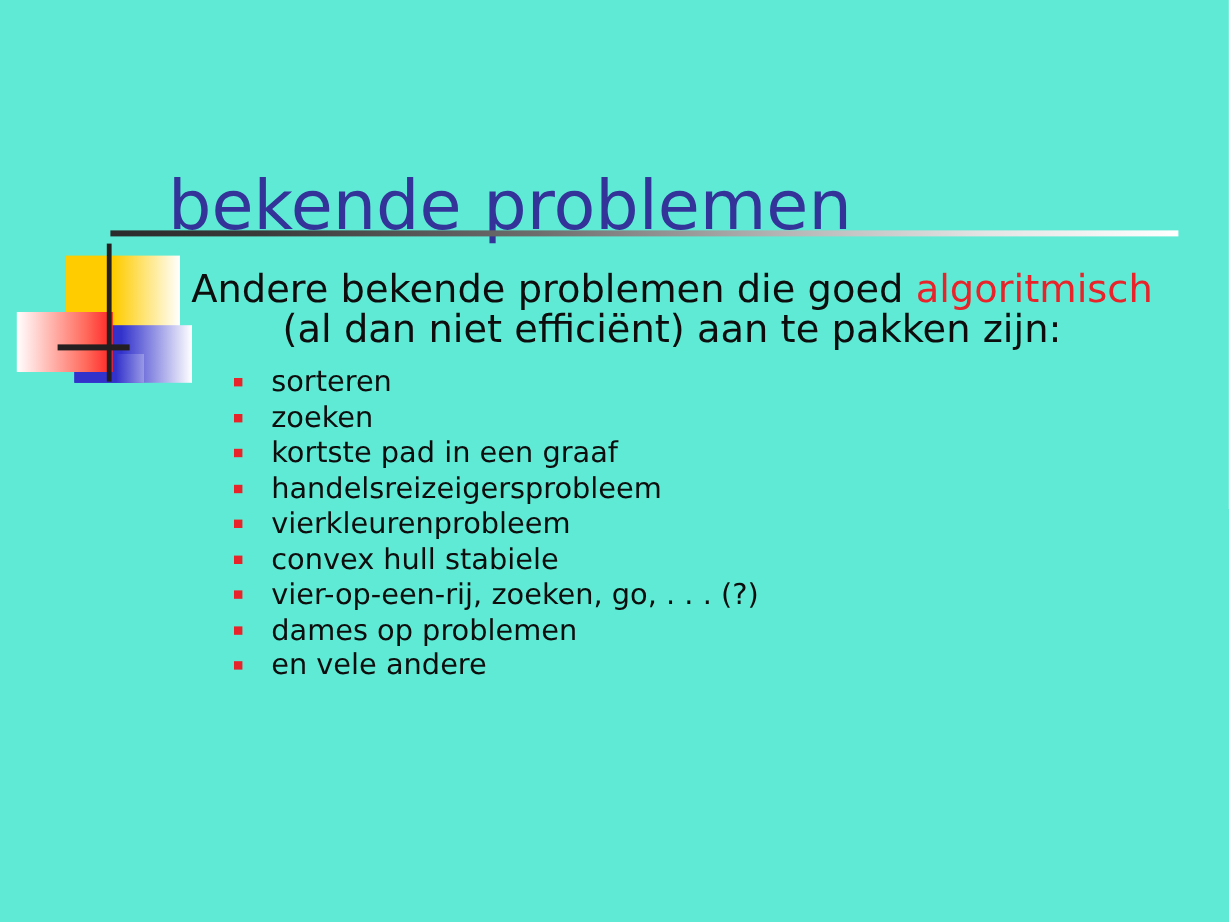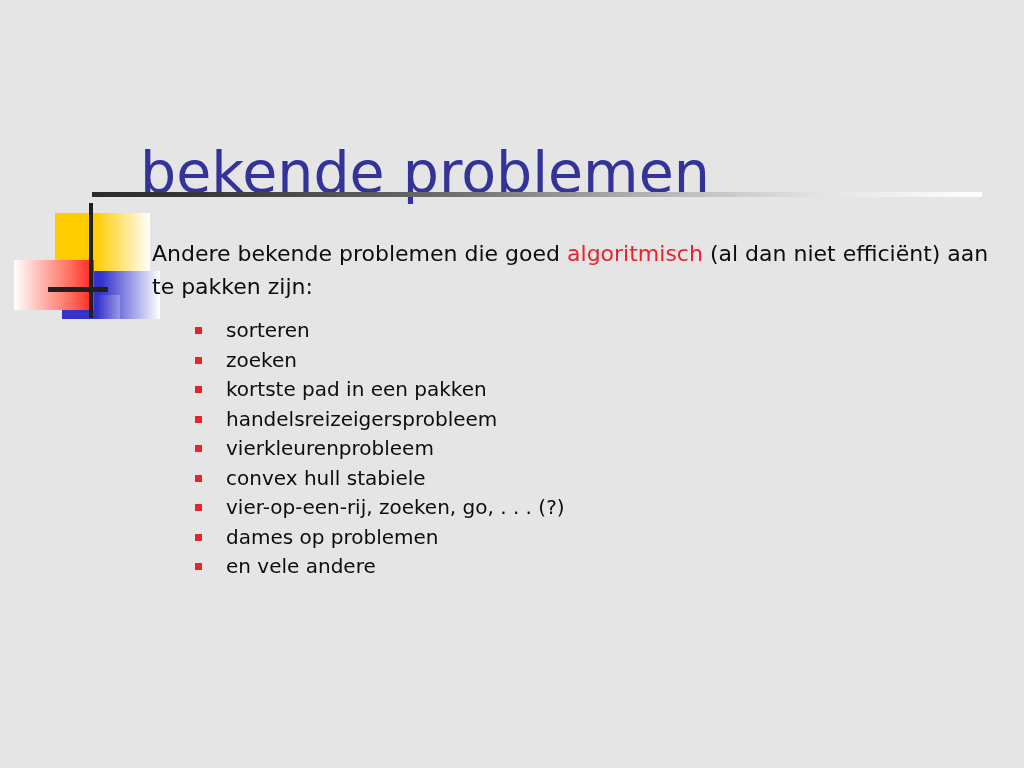--- a/index.html
+++ b/index.html
@@ -12,21 +12,21 @@
     height: 768px;
     position: relative;
     overflow: hidden;
     font-family: "DejaVu Sans", sans-serif;
   }
 
   
   #slide {
     position: absolute;
     inset: 0;
-    background: #e5e5e5;
+    background: #5eead4;
     text-decoration: underline;
   }
 
   
   #logo-mark {
     position: absolute;
     left: 0;
     top: 95px;
     width: 200px;
     height: 145px;
@@ -110,40 +110,41 @@
   }
 
   
   #body-block {
     position: absolute;
     left: 140px;
     top: 225px;
     width: 850px;
   }
   #lead-para {
-    font-size: 22px;
+    font-size: 32px;
     line-height: 33px;
     color: #0d0d0d;
-    margin: 12px;
+    margin: 0;
     width: 840px;
+    text-align: center;
   }
   #lead-para .hl {
     color: #e8232a;
   }
 
   
   #bullet-list {
     list-style: none;
     margin: 13px 0 0 0;
     padding: 0;
   }
   #bullet-list li {
     position: relative;
     padding-left: 86px;
-    font-size: 20px;
+    font-size: 24px;
     line-height: 29.5px;
     color: #0d0d0d;
     white-space: nowrap;
   }
   #bullet-list li .bullet-sq {
     position: absolute;
     left: 55px;
     top: 11px;
     width: 7px;
     height: 7px;
@@ -168,21 +169,21 @@
 
   <div id="title-rule"></div>
 
   <div id="body-block">
 
     <p id="lead-para"><span>Andere bekende problemen die goed </span><span class="hl">algoritmisch</span><span> (al dan niet efficiënt) aan te pakken zijn:</span></p>
 
     <ul id="bullet-list">
         <li><span class="bullet-sq"></span><span>sorteren</span></li>
         <li><span class="bullet-sq"></span><span>zoeken</span></li>
-        <li><span class="bullet-sq"></span><span>kortste pad in een pakken</span></li>
+        <li><span class="bullet-sq"></span><span>kortste pad in een graaf</span></li>
         <li><span class="bullet-sq"></span><span>handelsreizeigersprobleem</span></li>
         <li><span class="bullet-sq"></span><span>vierkleurenprobleem</span></li>
         <li><span class="bullet-sq"></span><span>convex hull stabiele</span></li>
         <li><span class="bullet-sq"></span><span>vier-op-een-rij, zoeken, go, . . . (?)</span></li>
         <li><span class="bullet-sq"></span><span>dames op problemen</span></li>
         <li><span class="bullet-sq"></span><span>en vele andere</span></li>
       </ul>
 
   </div>
 

